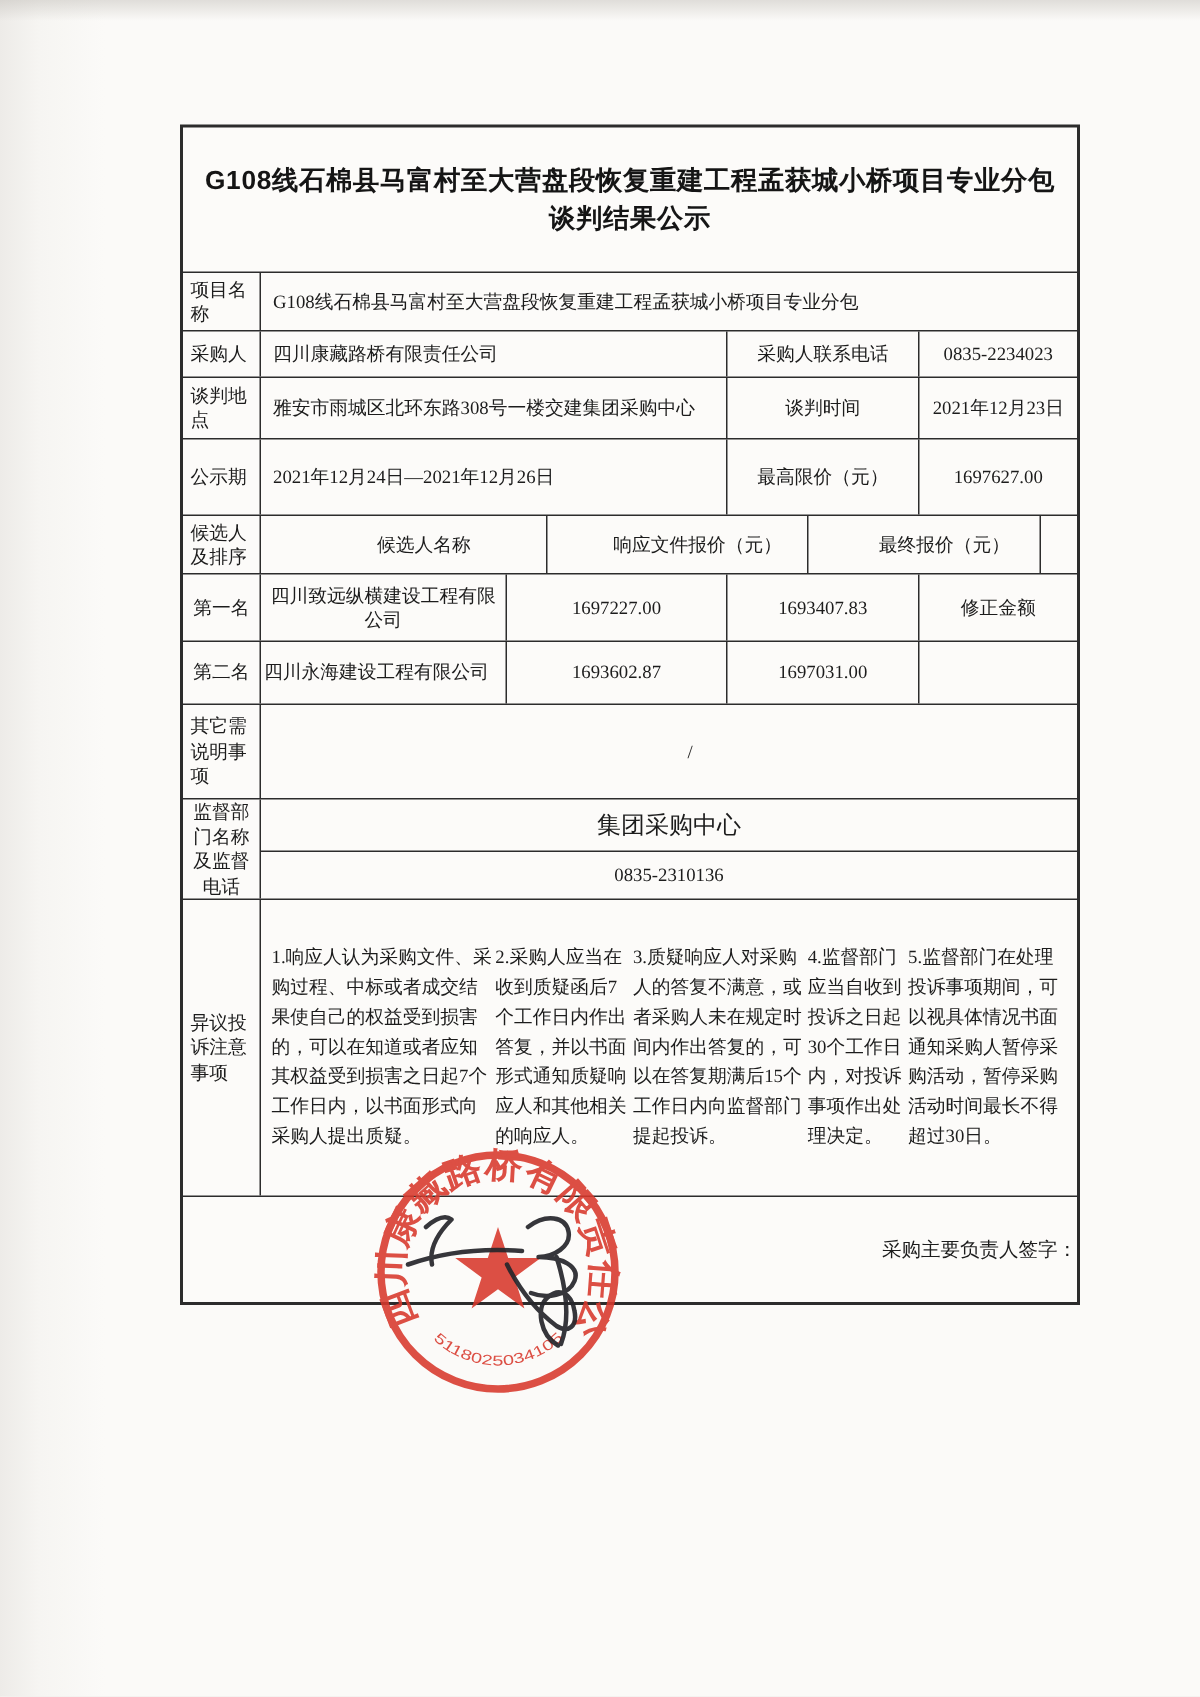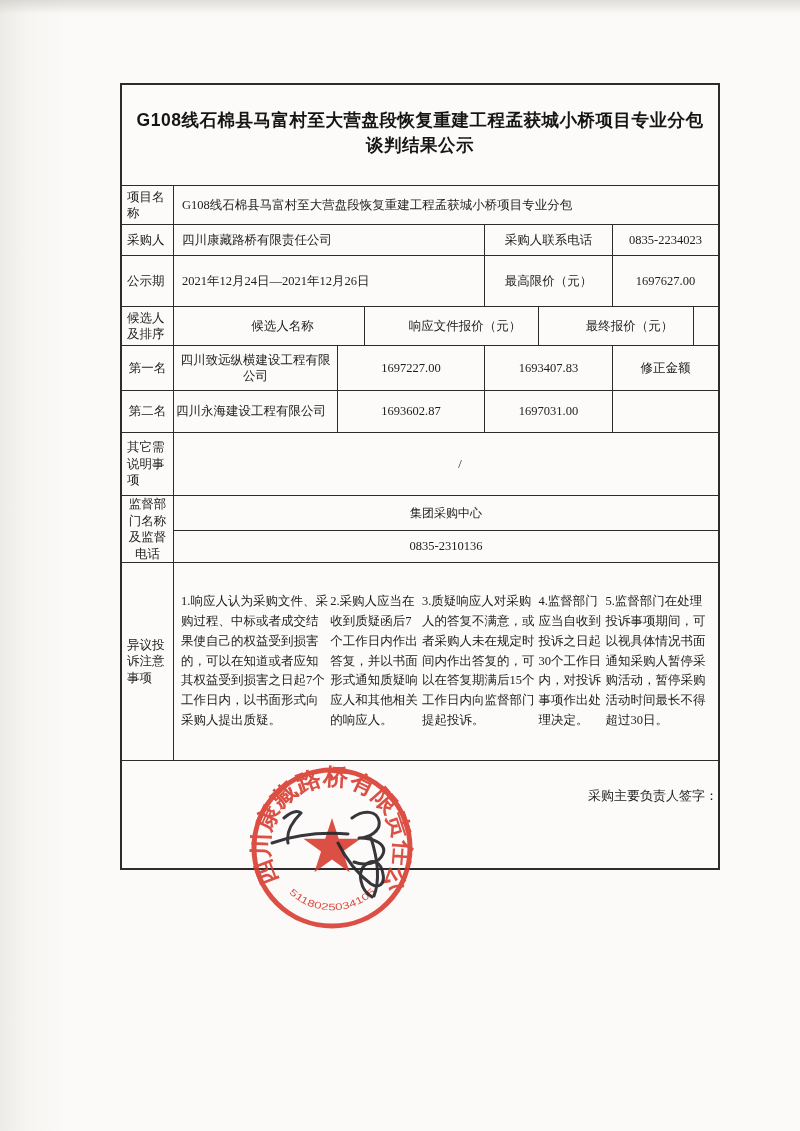--- a/index.html
+++ b/index.html
@@ -68,20 +68,26 @@
       <div class="cell val-left" style="flex:1;">G108线石棉县马富村至大营盘段恢复重建工程孟获城小桥项目专业分包</div>
     </div>
 
     <div class="trow" style="height:31px;">
       <div class="cell lab">采购人</div>
       <div class="cell val-left" style="width:311px;flex:0 0 311px;">四川康藏路桥有限责任公司</div>
       <div class="cell ctr" style="width:128px;flex:0 0 128px;">采购人联系电话</div>
       <div class="cell ctr" style="flex:1;">0835-2234023</div>
     </div>
 
+    <div class="trow" style="height:41px;">
+      <div class="cell lab">谈判地点</div>
+      <div class="cell val-left" style="width:311px;flex:0 0 311px;">雅安市雨城区北环东路308号一楼交建集团采购中心</div>
+      <div class="cell ctr" style="width:128px;flex:0 0 128px;">谈判时间</div>
+      <div class="cell ctr" style="flex:1;">2021年12月23日</div>
+    </div>
 
     <div class="trow" style="height:51px;">
       <div class="cell lab">公示期</div>
       <div class="cell val-left" style="width:311px;flex:0 0 311px;">2021年12月24日—2021年12月26日</div>
       <div class="cell ctr" style="width:128px;flex:0 0 128px;">最高限价（元）</div>
       <div class="cell ctr" style="flex:1;">1697627.00</div>
     </div>
 
     <div class="trow" style="height:39px;gap:27px;">
       <div class="cell lab">候选人及排序</div>
@@ -108,21 +114,21 @@
     </div>
 
     <div class="trow" style="height:63px;gap:28px;">
       <div class="cell lab">其它需说明事项</div>
       <div class="cell ctr" style="flex:1;">/</div>
     </div>
 
     <div class="trow" style="height:67px;">
       <div class="cell lab ctr">监督部门名称及监督电话</div>
       <div class="sub-split">
-        <div class="ctr" style="height:35px;border-bottom:1.5px solid #2c2c2c;display:flex;align-items:center;justify-content:center;font-size:12px;text-align:center;">集团采购中心</div>
+        <div class="ctr" style="height:35px;border-bottom:1.5px solid #2c2c2c;display:flex;align-items:center;justify-content:center;font-size:16px;text-align:center;">集团采购中心</div>
         <div class="ctr" style="flex:1;display:flex;align-items:center;justify-content:center;font-size:12.5px;">0835-2310136</div>
       </div>
     </div>
 
     <div class="trow" style="height:198px;">
       <div class="cell lab">异议投诉注意事项</div>
       <div class="cell" style="flex:1;padding:0;">
         <div class="objection-text">
           <p>1.响应人认为采购文件、采购过程、中标或者成交结果使自己的权益受到损害的，可以在知道或者应知其权益受到损害之日起7个工作日内，以书面形式向采购人提出质疑。</p>
           <p>2.采购人应当在收到质疑函后7个工作日内作出答复，并以书面形式通知质疑响应人和其他相关的响应人。</p>

